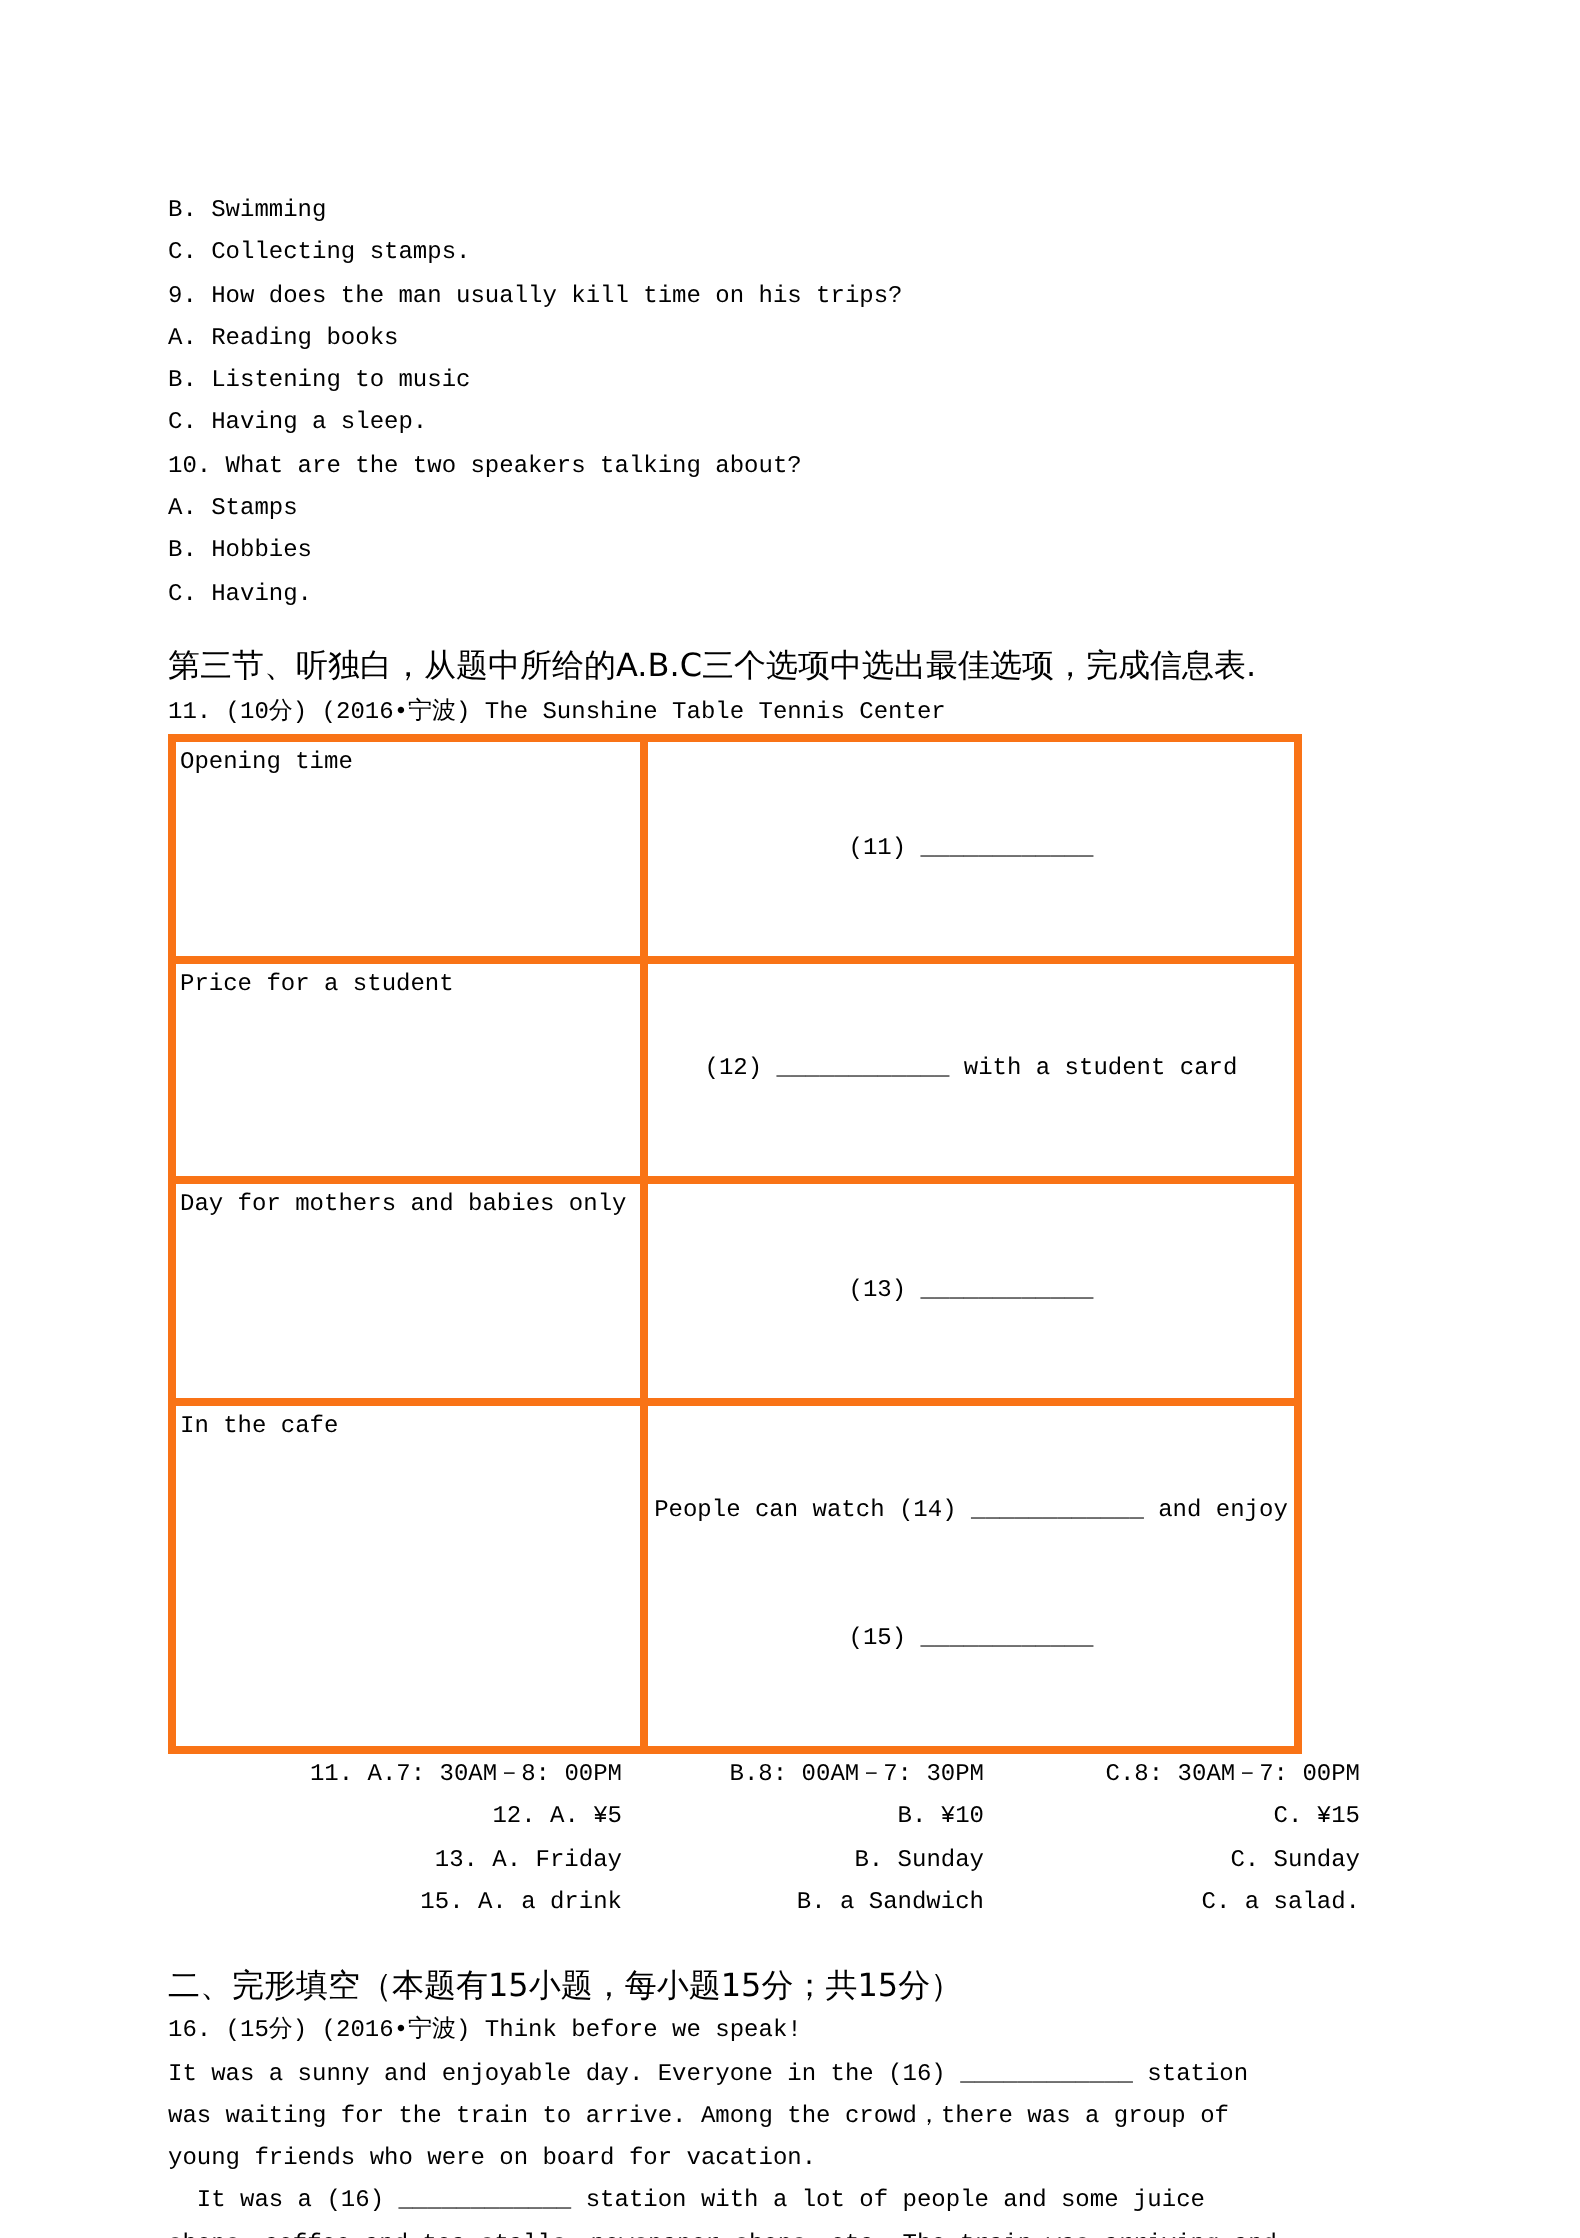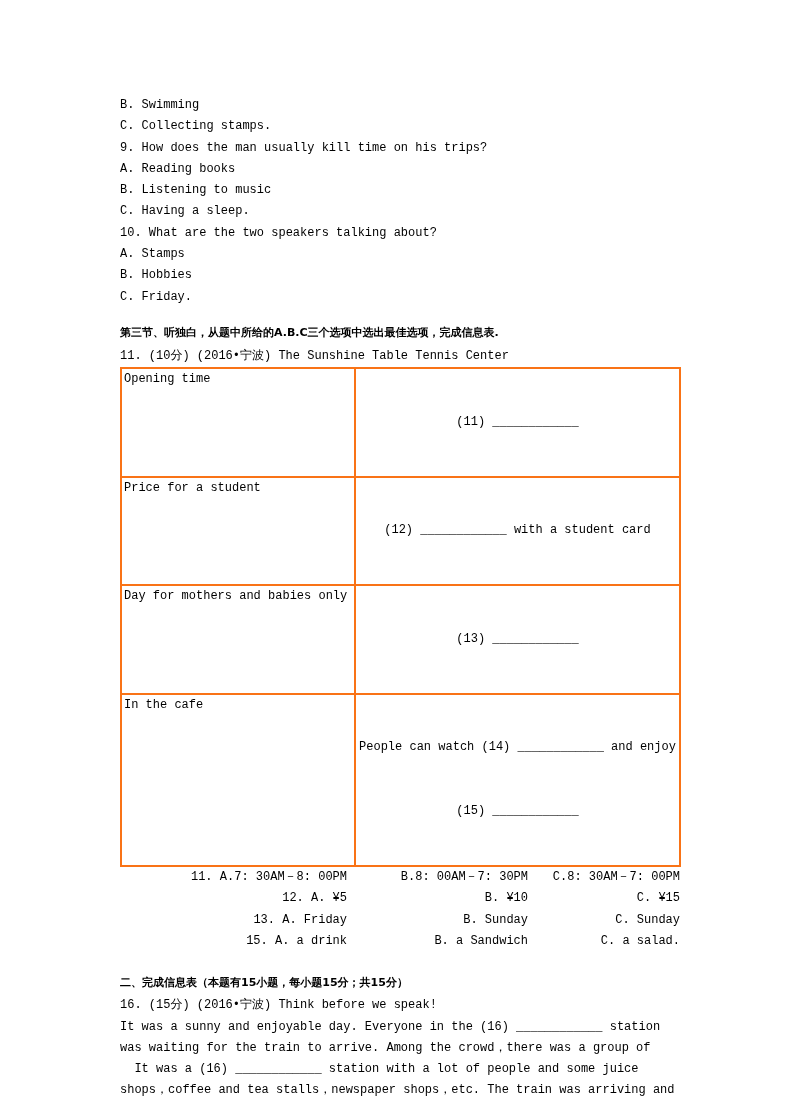--- a/index.html
+++ b/index.html
@@ -3,45 +3,45 @@
 <meta charset="utf-8">
 <style>
   html, body { margin: 0; padding: 0; background: #ffffff; }
   .page {
     position: relative;
     width: 790px;
     height: 1119px;
     margin: 0 auto;
     background: #ffffff;
     box-sizing: border-box;
-    padding: 95px 110px 0 120px;
+    padding: 95px 110px 0 84px;
     font-family: "Liberation Mono", "DejaVu Sans Mono", monospace;
     font-size: 12px;
     line-height: 21.3px;
     color: #000000;
     overflow: hidden;
   }
   .line { white-space: pre; }
   .heading {
     font-family: "DejaVu Sans", "Liberation Sans", sans-serif;
-    font-weight: bold;
-    font-size: 11px;
+    font-weight: normal;
+    font-size: 16px;
     line-height: 22px;
     white-space: pre;
   }
   .heading-1 { margin-top: 14px; margin-bottom: 2px; }
   .heading-2 { margin-top: 20px; margin-bottom: 1px; }
   table.info-table {
     border-collapse: collapse;
     width: 555px;
     table-layout: fixed;
     margin: 0;
   }
   table.info-table td {
-    border: 2px solid #f97316;
+    border: 4px solid #f97316;
     padding: 0 2px;
     vertical-align: top;
     font-family: "Liberation Mono", "DejaVu Sans Mono", monospace;
     font-size: 12px;
     line-height: 21.3px;
     white-space: pre;
     overflow: hidden;
   }
   td.col-left  { width: 228px; }
   td.col-right { width: 319px; text-align: center; }
@@ -60,21 +60,21 @@
   <div>
     <div class="line">B. Swimming</div>
     <div class="line">C. Collecting stamps.</div>
     <div class="line">9. How does the man usually kill time on his trips?</div>
     <div class="line">A. Reading books</div>
     <div class="line">B. Listening to music</div>
     <div class="line">C. Having a sleep.</div>
     <div class="line">10. What are the two speakers talking about?</div>
     <div class="line">A. Stamps</div>
     <div class="line">B. Hobbies</div>
-    <div class="line">C. Friday.</div>
+    <div class="line">C. Having.</div>
   </div>
 
   <div class="heading heading-1">第三节、听独白，从题中所给的A.B.C三个选项中选出最佳选项，完成信息表.</div>
   <div class="line">11. (10分) (2016•宁波) The Sunshine Table Tennis Center</div>
 
   <table class="info-table">
     <tbody>
       <tr>
         <td class="col-left">Opening time</td>
         <td class="col-right">
@@ -119,23 +119,24 @@
       <span class="opt-cell">B. Sunday</span>
       <span class="opt-cell">C. Sunday</span>
     </div>
     <div class="opt-row">
       <span class="opt-cell">15. A. a drink</span>
       <span class="opt-cell">B. a Sandwich</span>
       <span class="opt-cell">C. a salad.</span>
     </div>
   </div>
 
-  <div class="heading heading-2">二、完成信息表（本题有15小题，每小题15分；共15分）</div>
+  <div class="heading heading-2">二、完形填空（本题有15小题，每小题15分；共15分）</div>
   <div>
     <div class="line">16. (15分) (2016•宁波) Think before we speak!</div>
     <div class="line">It was a sunny and enjoyable day. Everyone in the (16) ____________ station</div>
     <div class="line">was waiting for the train to arrive. Among the crowd，there was a group of</div>
+    <div class="line">young friends who were on board for vacation.</div>
     <div class="line">  It was a (16) ____________ station with a lot of people and some juice</div>
     <div class="line">shops，coffee and tea stalls，newspaper shops，etc. The train was arriving and</div>
 
   </div>
 
 </div>
 
 </body></html>

